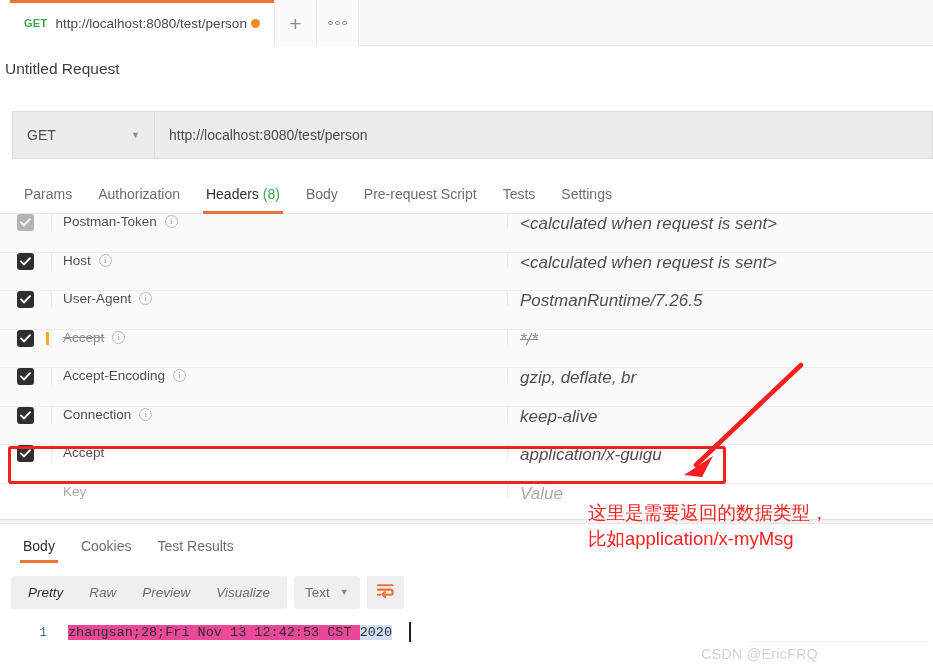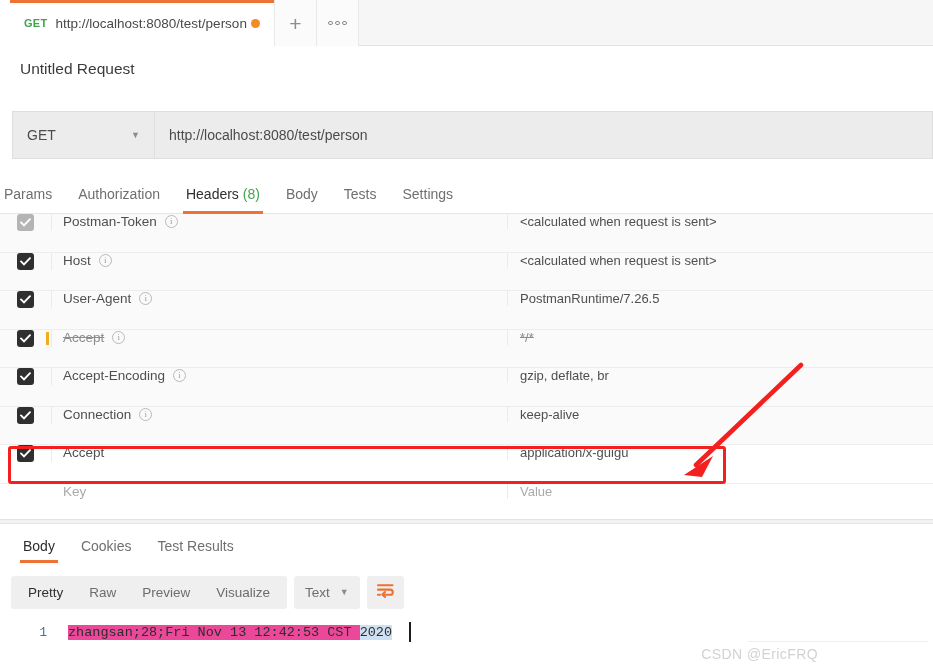--- a/index.html
+++ b/index.html
@@ -44,21 +44,21 @@
   .plus-glyph { font-size: 21px; line-height: 1; color: #8d8d8d; font-weight: 300; }
   .dots-glyph { display: flex; gap: 2.5px; }
   .dots-glyph i {
     width: 4.5px; height: 4.5px; border-radius: 50%;
     border: 1.2px solid #8d8d8d; display: block;
   }
   .tabstrip-filler { flex: 1; background: #f6f6f6; }
 
   
   .req-title {
-    position: absolute; left: 20px; top: 60px;
+    position: absolute; left: 5px; top: 60px;
     font-size: 15.5px; color: #3b3b3b;
   }
 
   
   .urlrow {
     position: absolute; left: 12px; top: 111px; width: 921px; height: 48px;
     background: #ececec; border: 1px solid #dedede; display: flex; align-items: stretch;
   }
   .method-box {
     width: 142px; display: flex; align-items: center; justify-content: space-between;
@@ -66,21 +66,21 @@
   }
   .method-label { font-size: 14px; color: #4c4c4c; }
   .caret { color: #8c8c8c; font-size: 9px; line-height: 1; }
   .url-box { flex: 1; display: flex; align-items: center; padding: 0 0 0 14px; }
   .url-text { font-size: 14px; color: #4b4b4b; }
 
   
   .reqtabs {
     position: absolute; left: 0; top: 175px; width: 933px; height: 39px;
     border-bottom: 1px solid #e6e6e6; display: flex; align-items: flex-end;
-    padding-left: 4px;
+    padding-left: 24px;
   }
   .rtab {
     position: relative; font-size: 14px; color: #6f6f6f;
     padding: 0 13px 11px 13px; white-space: nowrap;
   }
   .rtab:first-child { padding-left: 0; }
   .rtab.active { color: #2e2e2e; }
   .rtab.active::after {
     content: ""; position: absolute; left: 10px; right: 10px; bottom: -1px; height: 3px;
     background: #ec7235;
@@ -110,21 +110,21 @@
   .cb.disabled { background: #b4b4b4; }
   .cb svg { display: block; }
   .cell-key {
     flex: 0 0 456px; display: flex; align-items: center; gap: 8px;
     padding-left: 11px; border-right: 1px solid #ebebeb;
   }
   .cell-val {
     flex: 1; display: flex; align-items: center; padding-left: 12px;
   }
   .ktext { font-size: 13.5px; color: #4f4f4f; }
-  .vtext { font-size: 13px; color: #4f4f4f; }
+  .vtext { font-size: 17px; color: #4f4f4f; font-style: italic; }
   .strike { text-decoration: line-through; color: #8c8c8c; }
   .ph { color: #aaaaaa; }
   .info-icon {
     width: 13px; height: 13px; border-radius: 50%; border: 1px solid #b9b9b9;
     color: #a2a2a2; font-size: 9px; line-height: 11px; text-align: center;
     font-family: "Liberation Serif", serif; flex: none;
   }
   .ymark {
     position: absolute; left: 46px; top: 2px; bottom: 2px; width: 3px;
     background: #f0ad22;
@@ -167,21 +167,21 @@
   .restab .count { color: #3ea44e; }
 
   
   .bodybar {
     position: absolute; left: 11px; top: 576px; display: flex; align-items: center; gap: 7px;
   }
   .seg {
     height: 33px; background: #efefef; border-radius: 3px;
     display: flex; align-items: center; padding: 0 4px;
   }
-  .segitem { font-size: 13.5px; color: #6d6d6d; padding: 0 13px; }
+  .segitem { font-size: 13.5px; color: #6d6d6d; padding: 0 13px; font-style: italic; }
   .segitem.active { color: #2f2f2f; }
   .selbox {
     height: 33px; background: #efefef; border-radius: 3px;
     display: flex; align-items: center; gap: 10px; padding: 0 11px;
   }
   .selbox .lbl { font-size: 13.5px; color: #6d6d6d; text-align: center; }
   .wrapbtn {
     width: 37px; height: 33px; background: #efefef; border-radius: 3px;
     display: flex; align-items: center; justify-content: center;
   }
@@ -252,20 +252,21 @@
     <div class="url-box">
       <span class="url-text">http://localhost:8080/test/person</span>
     </div>
   </div>
 
   <div class="reqtabs">
     <div class="rtab"><span>Params</span></div>
     <div class="rtab"><span>Authorization</span></div>
     <div class="rtab active"><span>Headers</span> <span class="count">(8)</span></div>
     <div class="rtab"><span>Body</span></div>
+    <div class="rtab"><span>Pre-request Script</span></div>
     <div class="rtab"><span>Tests</span></div>
     <div class="rtab"><span>Settings</span></div>
   </div>
 
   <div class="htable">
 
     <div class="hrow">
       <div class="cell-check">
         <span class="cb disabled">
           <svg width="11" height="9" viewBox="0 0 11 9">
@@ -431,17 +432,21 @@
     <div class="gutter">1</div>
     <div class="codeline"><span>zhangsan;28;Fri Nov 13 12:42:53 CST </span><span class="sel">2020</span></div>
   </div>
   <div class="caret-bar"></div>
 
   <div class="anno-rect"></div>
   <svg class="anno-arrow" viewBox="0 0 150 135">
     <path d="M131 10 L26 110" stroke="#f42020" stroke-width="4.6" stroke-linecap="round" fill="none"></path>
     <path d="M14 120 L43 101 L32 122 Z" fill="#f42020"></path>
   </svg>
+  <div class="anno-text">
+    <div>这里是需要返回的数据类型，</div>
+    <div>比如application/x-myMsg</div>
+  </div>
 
   <div class="wm-rule"></div>
   <div class="watermark">CSDN @EricFRQ</div>
 
 </div>
 
 </body></html>

